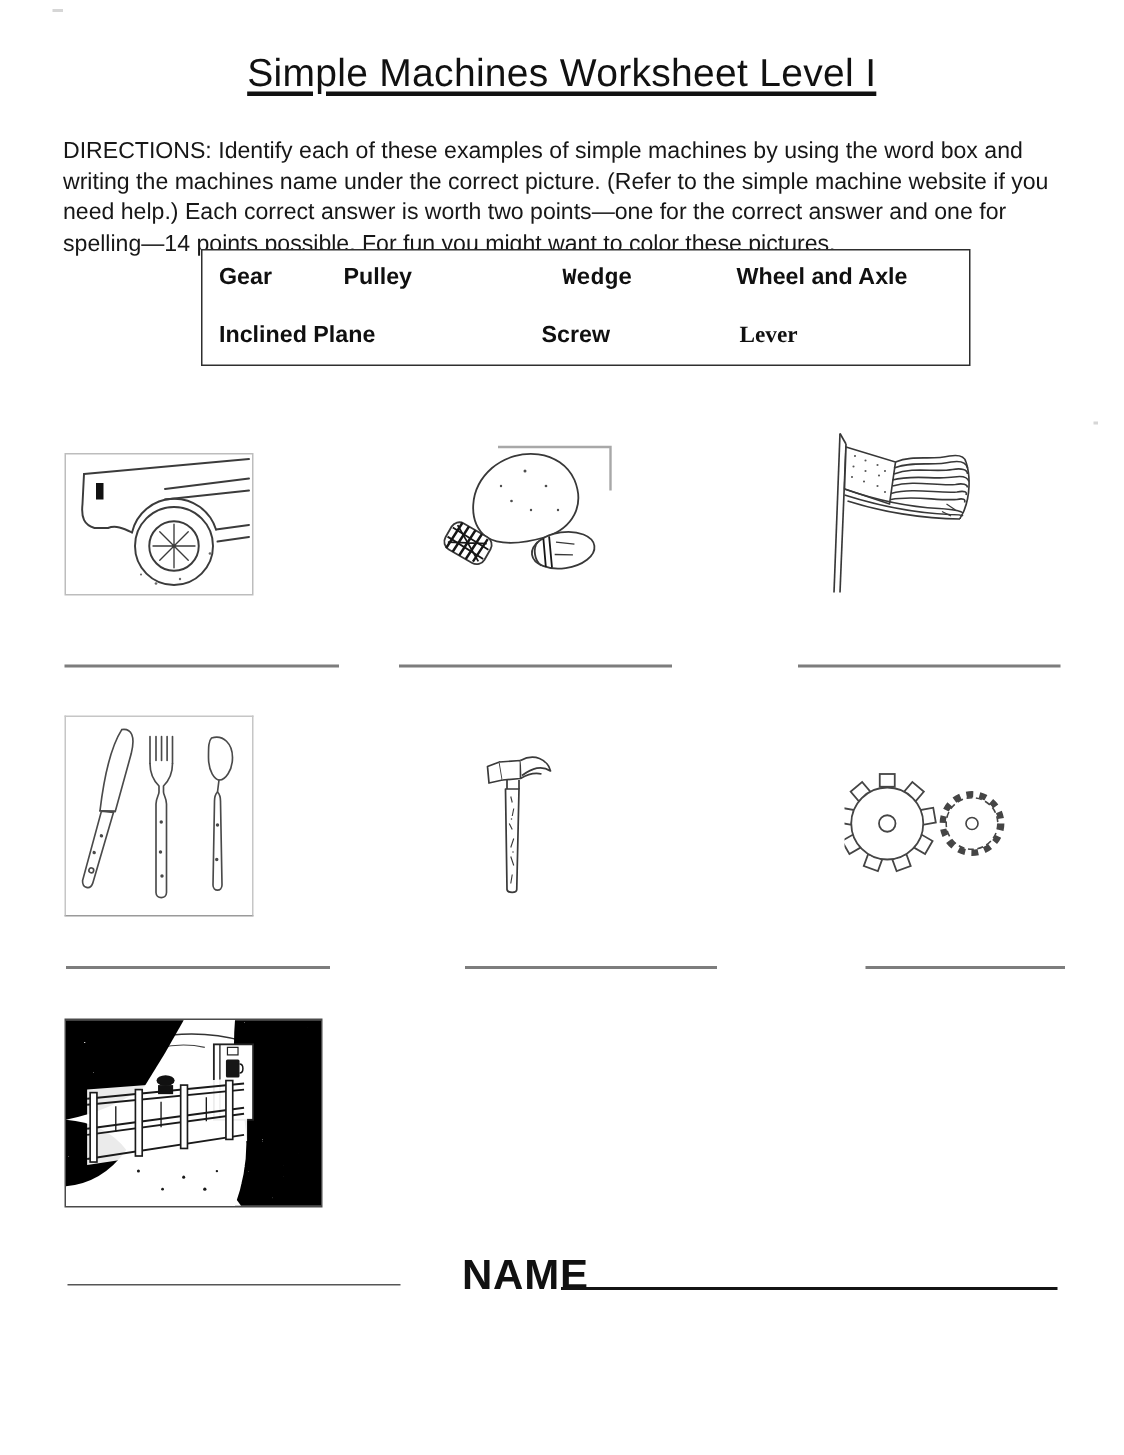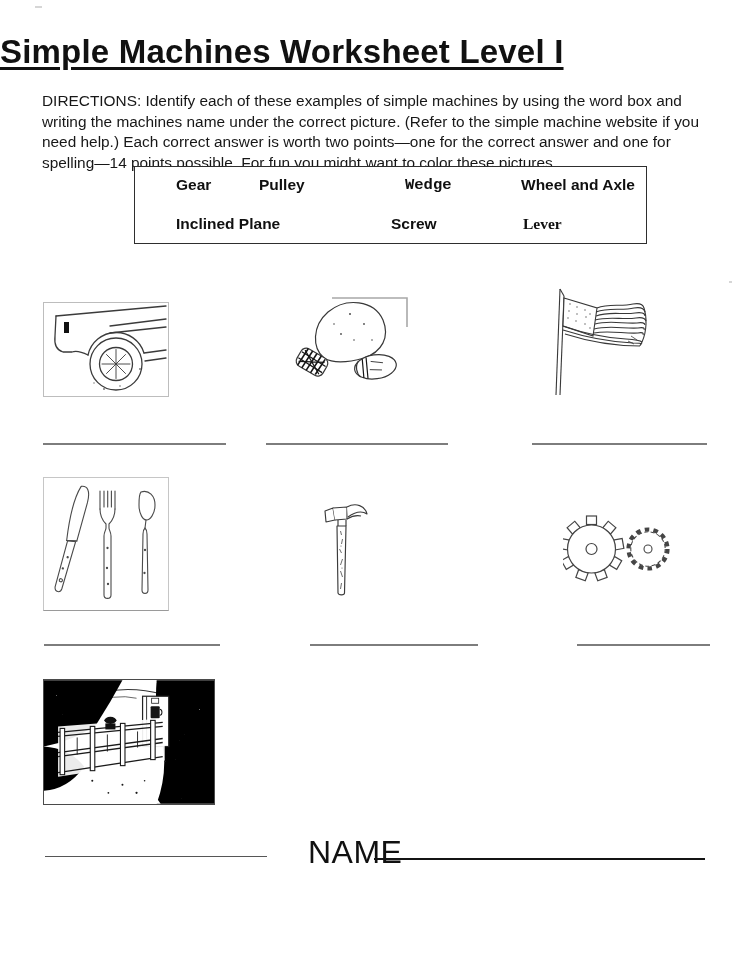--- a/index.html
+++ b/index.html
@@ -8,49 +8,49 @@
     --box-border:#2e2e2e;
     --sketch:#3b3b3b;
   }
   html,body{margin:0;padding:0;background:#ffffff;}
   .sheet{
     position:relative;width:749px;height:970px;background:#ffffff;
     font-family:"Liberation Sans", sans-serif;color:var(--ink);
     overflow:hidden;
   }
   .title{
-    position:absolute;top:33px;left:0;width:749px;text-align:left;
-    font-size:33px;font-weight:bold;letter-spacing:.2px;
+    position:absolute;top:33px;left:0;width:749px;text-align:center;
+    font-size:26px;font-weight:normal;letter-spacing:.2px;
   }
   .title span{
     text-decoration:underline;text-decoration-thickness:2.5px;text-underline-offset:4px;
   }
   .directions{
     position:absolute;left:42px;top:76px;width:680px;
     font-size:15.4px;line-height:20.4px;color:#171717;
   }
   .directions b{font-weight:normal;}
   .word-box{
     position:absolute;left:134px;top:166px;width:511px;height:76px;
     border:1.6px solid var(--box-border);background:#fff;
   }
   .wb{
-    position:absolute;font-size:15.5px;font-weight:bold;white-space:nowrap;color:#101010;margin-left:30px;
+    position:absolute;font-size:15.5px;font-weight:bold;white-space:nowrap;color:#101010;
   }
   .pic{position:absolute;}
   .pic svg{display:block;width:100%;height:100%;}
   .framed-light{border:1px solid #bdbdbd;background:#fff;}
   .cutlery-frame{border:1px solid #c6c6c6;border-bottom:1px solid #9a9a9a;background:#fff;}
   .ramp-frame{border:1px solid #4a4a4a;background:#fff;}
   .blank{
     position:absolute;height:0;border-bottom:2px solid var(--answer-line);
   }
   .blank.dark{border-bottom:1.6px solid #565656;}
   .name-label{
-    position:absolute;left:308px;top:834px;font-size:32px;font-weight:normal;letter-spacing:.5px;text-align:right;
+    position:absolute;left:308px;top:834px;font-size:28px;font-weight:bold;letter-spacing:.5px;text-align:right;
   }
   .name-line{
     position:absolute;left:374px;top:858px;width:331px;height:0;border-bottom:2.6px solid #141414;
   }
   .speck{position:absolute;background:#d6d6d6;}
 </style>
 </head>
 <body>
 
 <div class="sheet">

